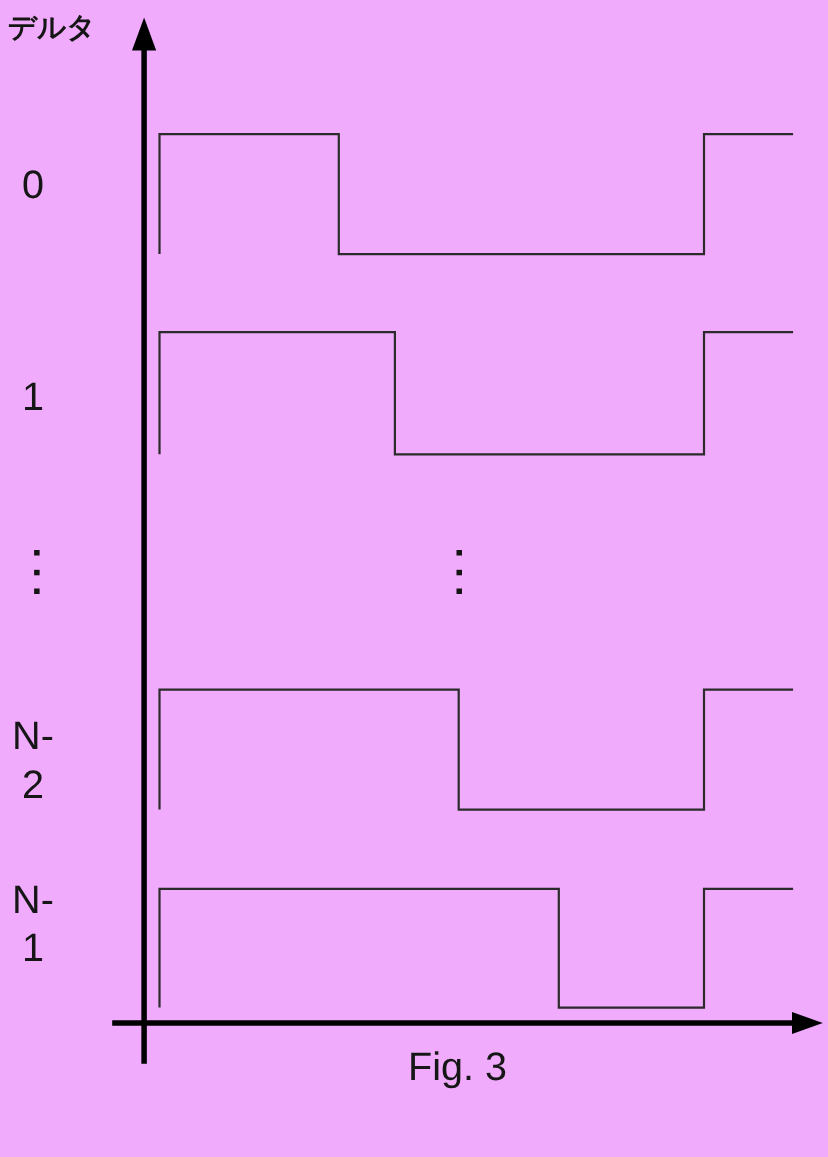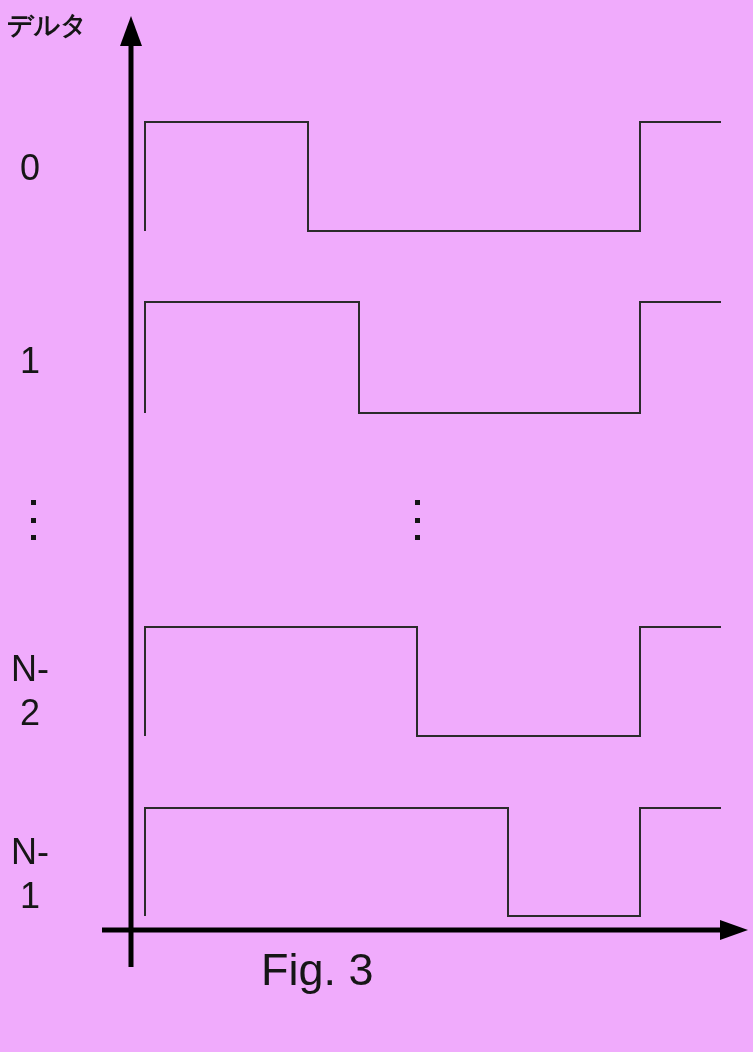--- a/index.html
+++ b/index.html
@@ -17,30 +17,30 @@
     font-size:26px;font-weight:bold;color:#151515;
     letter-spacing:0px;white-space:nowrap;
   }
   .row-label{
     position:absolute;left:4px;width:52px;
     text-align:center;font-size:36px;line-height:44px;color:#161616;
   }
   .r0{top:146px}
   .r1{top:339px}
   .r2{top:647px}
-  .r3{top:830px}
+  .r3{top:796px}
   .vdots{
     position:absolute;width:5px;height:5px;background:#151515;
     box-shadow:0 18px 0 #151515,0 35px 0 #151515;
   }
   .vd-left{left:31px;top:500px}
   .vd-mid{left:415px;top:500px}
   .caption{
     position:absolute;left:261px;top:948px;width:200px;
-    text-align:left;font-size:45px;line-height:44px;color:#161616;
+    text-align:right;font-size:36px;line-height:44px;color:#161616;
   }
 </style>
 </head>
 <body>
 
 <div class="figure">
 
   <svg id="plot" width="753" height="1052" viewBox="0 0 753 1052">
       <line x1="131" y1="967" x2="131" y2="42" stroke="#000000" stroke-width="5"></line>
       <polygon points="131,16 120,46 142,46" fill="#000000"></polygon>

